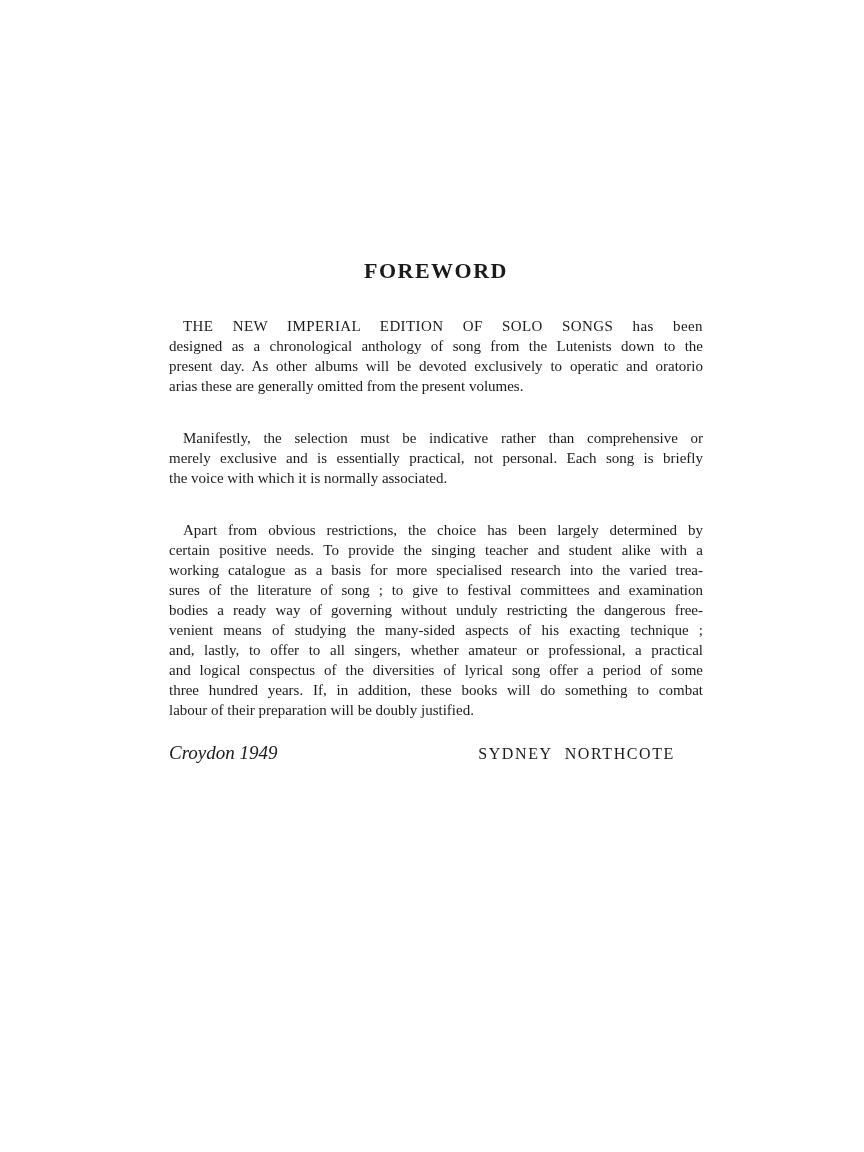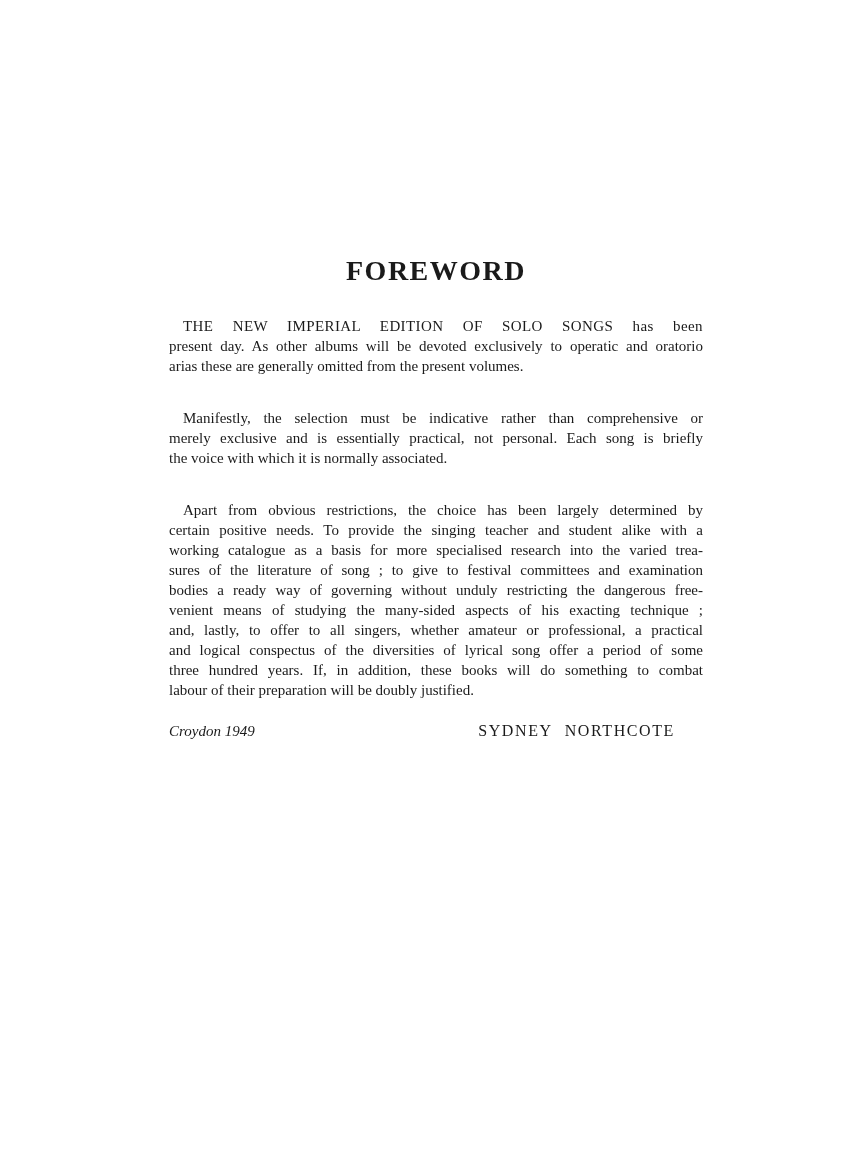--- a/index.html
+++ b/index.html
@@ -12,21 +12,21 @@
   }
   .sheet {
     position: absolute;
     left: 169px; top: 258px;
     width: 534px;
     color: #1a1a1a;
   }
   .title {
     text-align: center;
     font-weight: bold;
-    font-size: 28px;
+    font-size: 22px;
     line-height: 26px;
     letter-spacing: 1.5px;
     margin-bottom: 22px;
   }
   .para { margin: 0 0 6px 0; }
   .line {
     font-size: 15px;
     line-height: 20px;
     text-align: justify;
     text-align-last: justify;
@@ -36,39 +36,40 @@
   .line.last { text-align-last: left; }
   .line.capsline { letter-spacing: 0.4px; }
   .footer {
     display: flex;
     justify-content: space-between;
     align-items: baseline;
     margin-top: 22px;
   }
   .place-date {
     font-style: italic;
-    font-size: 15px;
+    font-size: 19px;
   }
   .author {
     font-size: 16px;
     letter-spacing: 1.6px;
     word-spacing: 7px;
     margin-right: 28px;
     text-align: center;
   }
 </style>
 </head>
 <body style="background: rgb(255, 255, 255);">
 
 <div class="sheet" style="color: rgb(26, 26, 26);">
   <div class="title">FOREWORD</div>
 
   <div>
       <div class="para">
         <div class="line first capsline">THE NEW IMPERIAL EDITION OF SOLO SONGS has been</div>
+        <div class="line">designed as a chronological anthology of song from the Lutenists down to the</div>
         <div class="line">present day.  As other albums will be devoted exclusively to operatic and oratorio</div>
         <div class="line last">arias these are generally omitted from the present volumes.</div>
       </div>
       <div class="para">
         <div class="line first">Manifestly, the selection must be indicative rather than comprehensive or</div>
         <div class="line">merely exclusive and is essentially practical, not personal.  Each song is briefly</div>
         <div class="line last">the voice with which it is normally associated.</div>
       </div>
       <div class="para">
         <div class="line first">Apart from obvious restrictions, the choice has been largely determined by</div>

